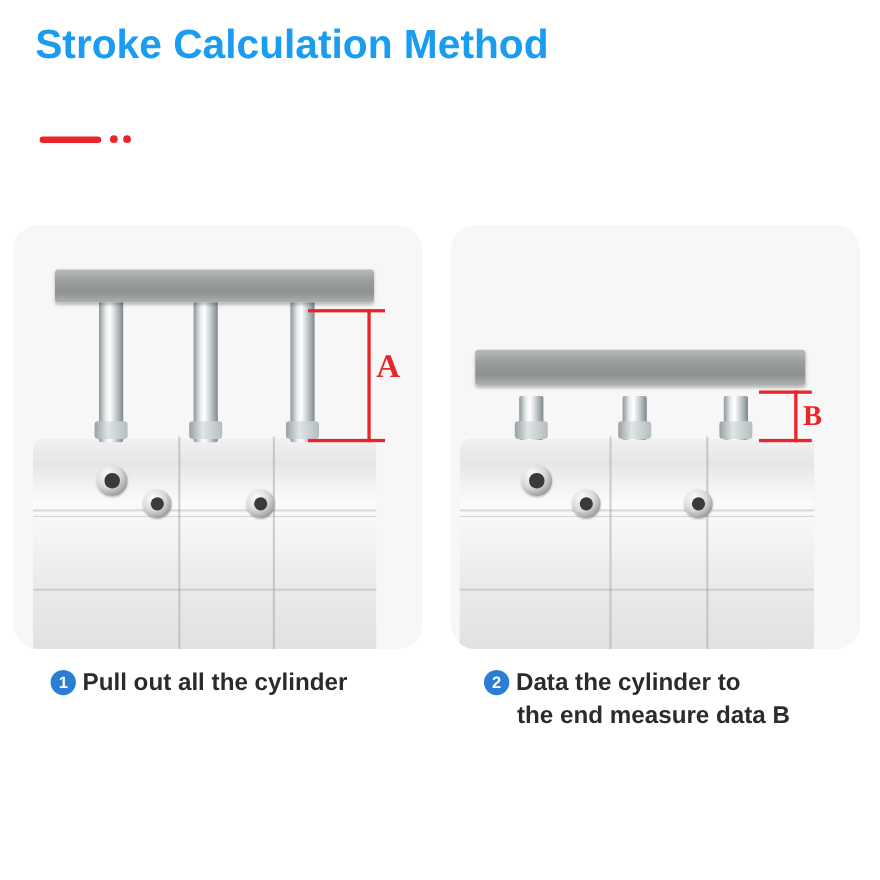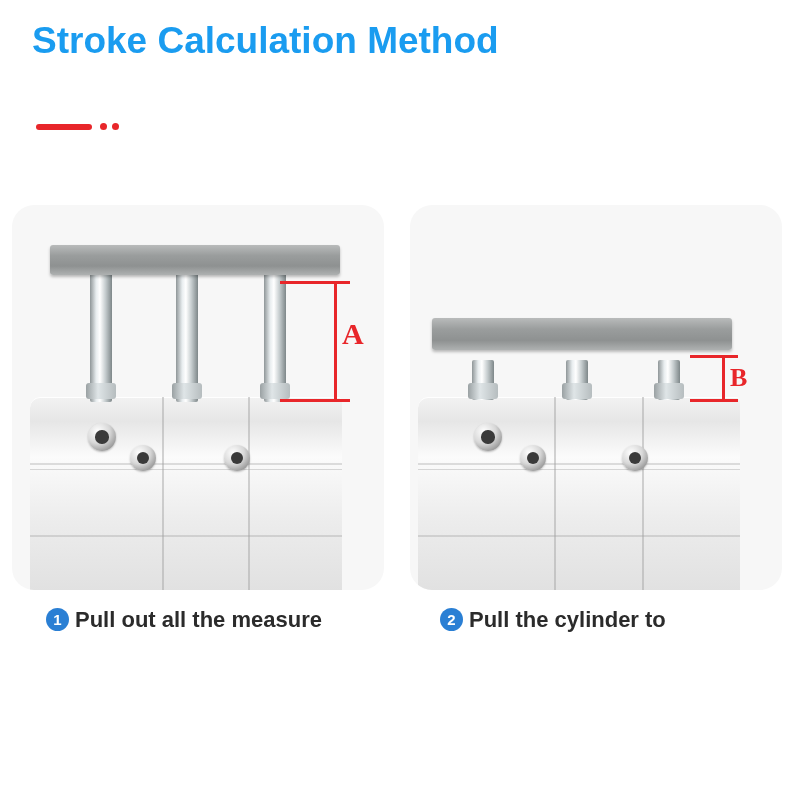--- a/index.html
+++ b/index.html
@@ -258,20 +258,21 @@
 
     <div class="plate" style="left:22px; top:113px; width:300px; height:32px;"></div>
 
     <div class="meas-line" style="left:280px; top:150px; width:48px; height:3px;"></div>
     <div class="meas-line" style="left:280px; top:194px; width:48px; height:3px;"></div>
     <div class="meas-line" style="left:312px; top:150px; width:3px; height:47px;"></div>
     <div class="meas-label" style="left:320px; top:158px; font-size:26px;">B</div>
   </div>
 
   <div class="caption caption-left">
-    <span class="num">1</span><span>Pull out all the measure</span><br>
+    <span class="num">1</span><span>Pull out all the cylinder</span><br>
   </div>
 
   <div class="caption caption-right">
-    <span class="num">2</span><span>Pull the cylinder to</span><br>
+    <span class="num">2</span><span>Data the cylinder to</span><br>
+    <span style="margin-left:30px; display:inline-block;">the end measure data B</span>
   </div>
 
 </div>
 
 </body></html>

